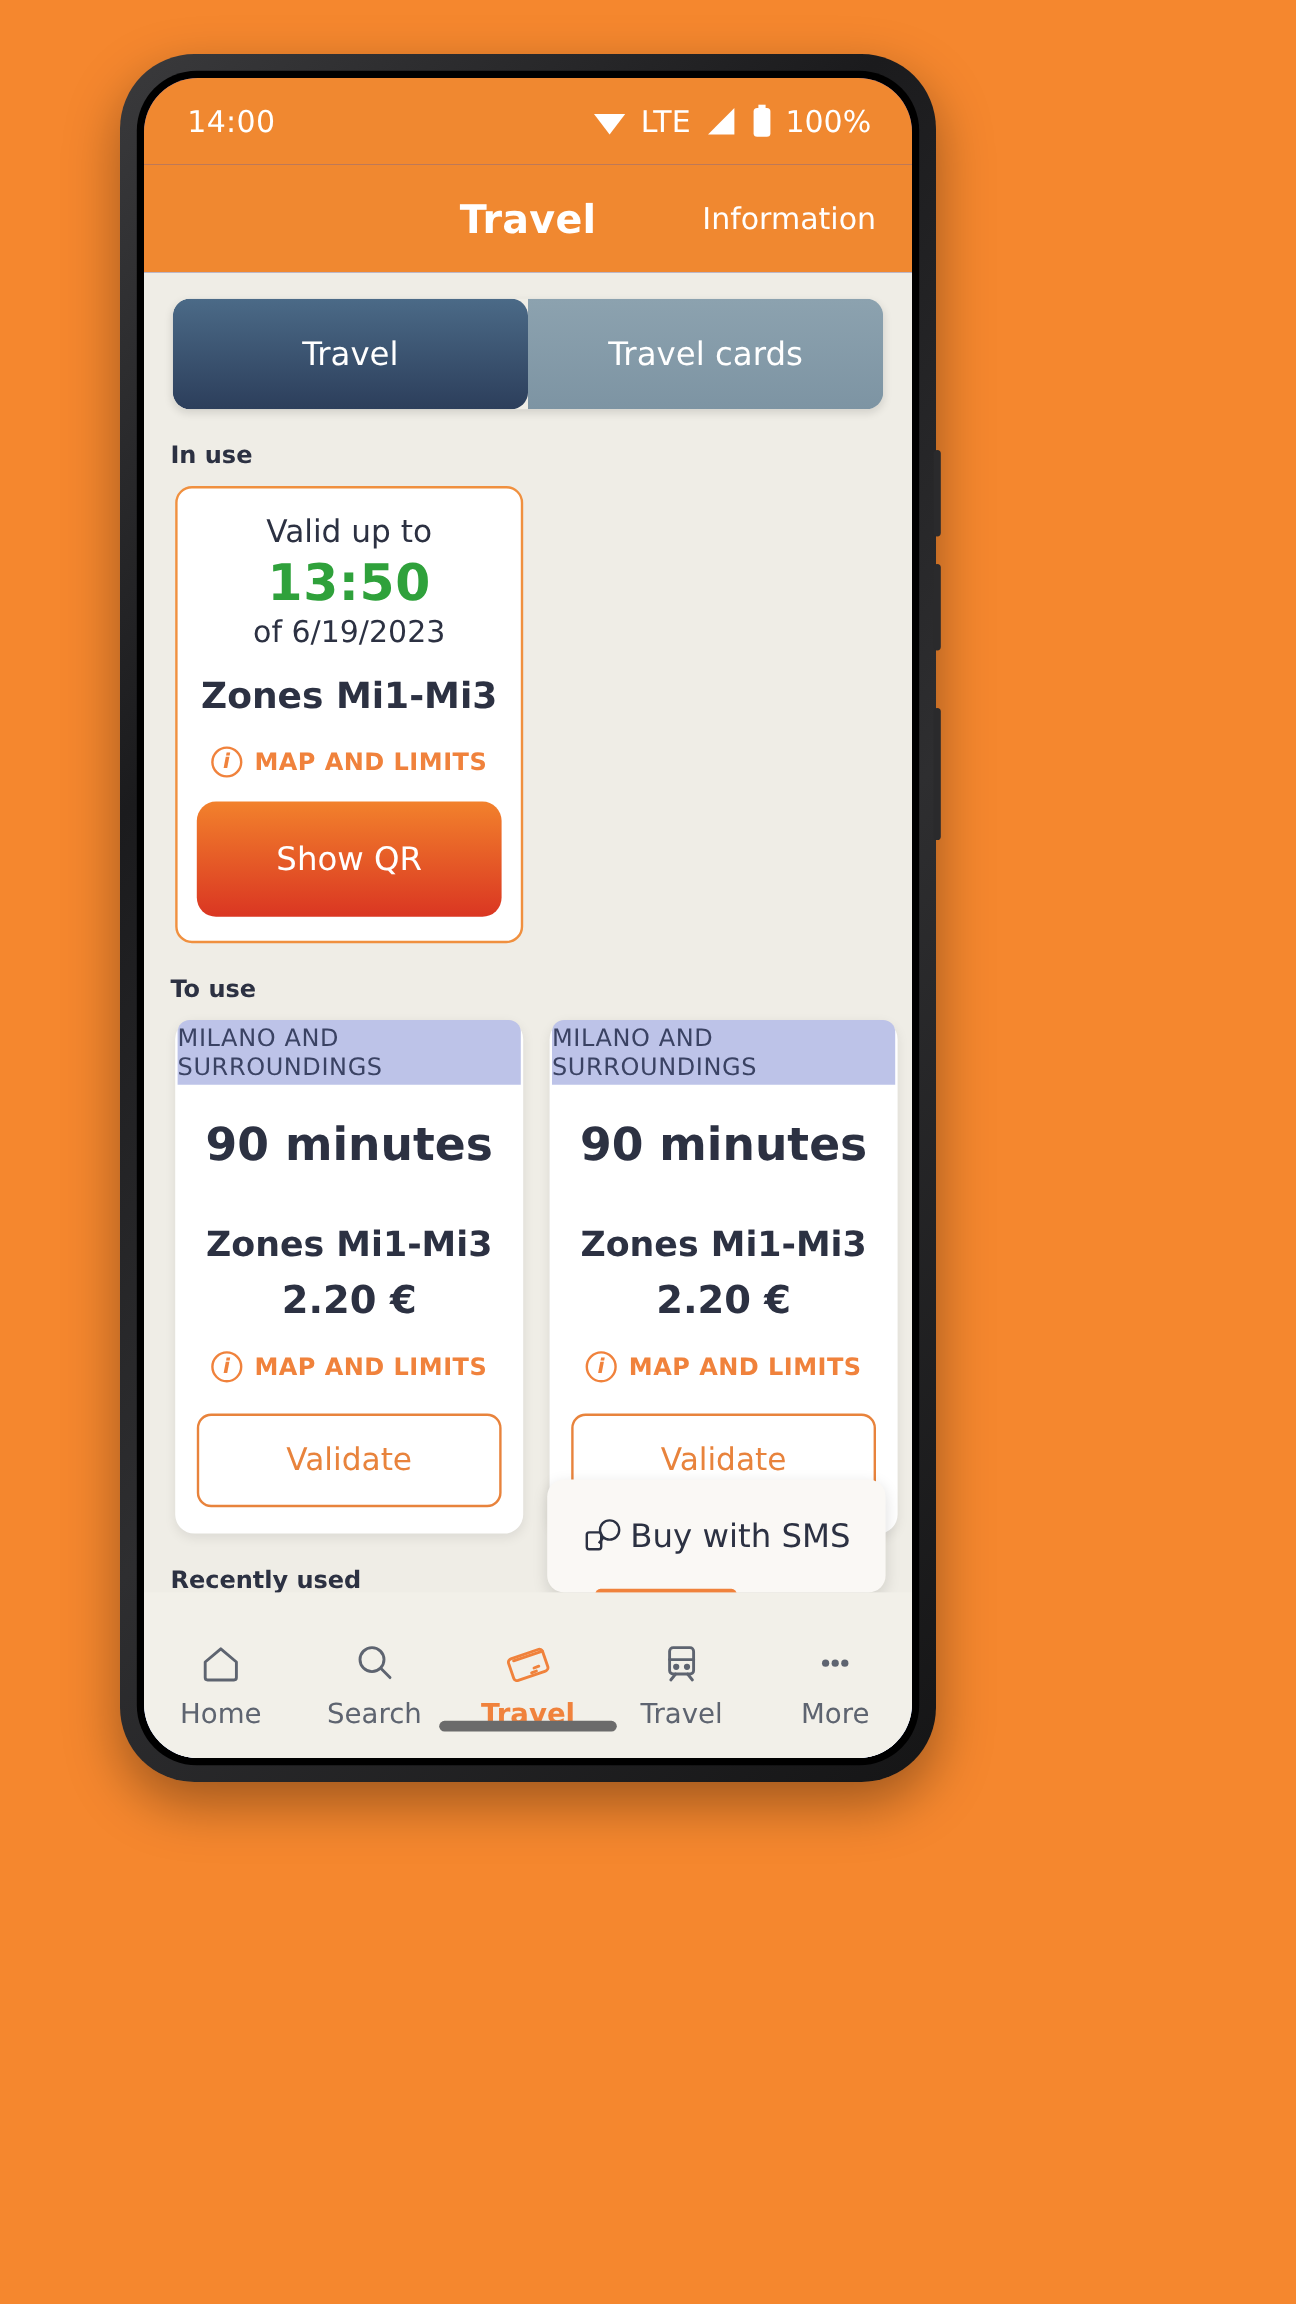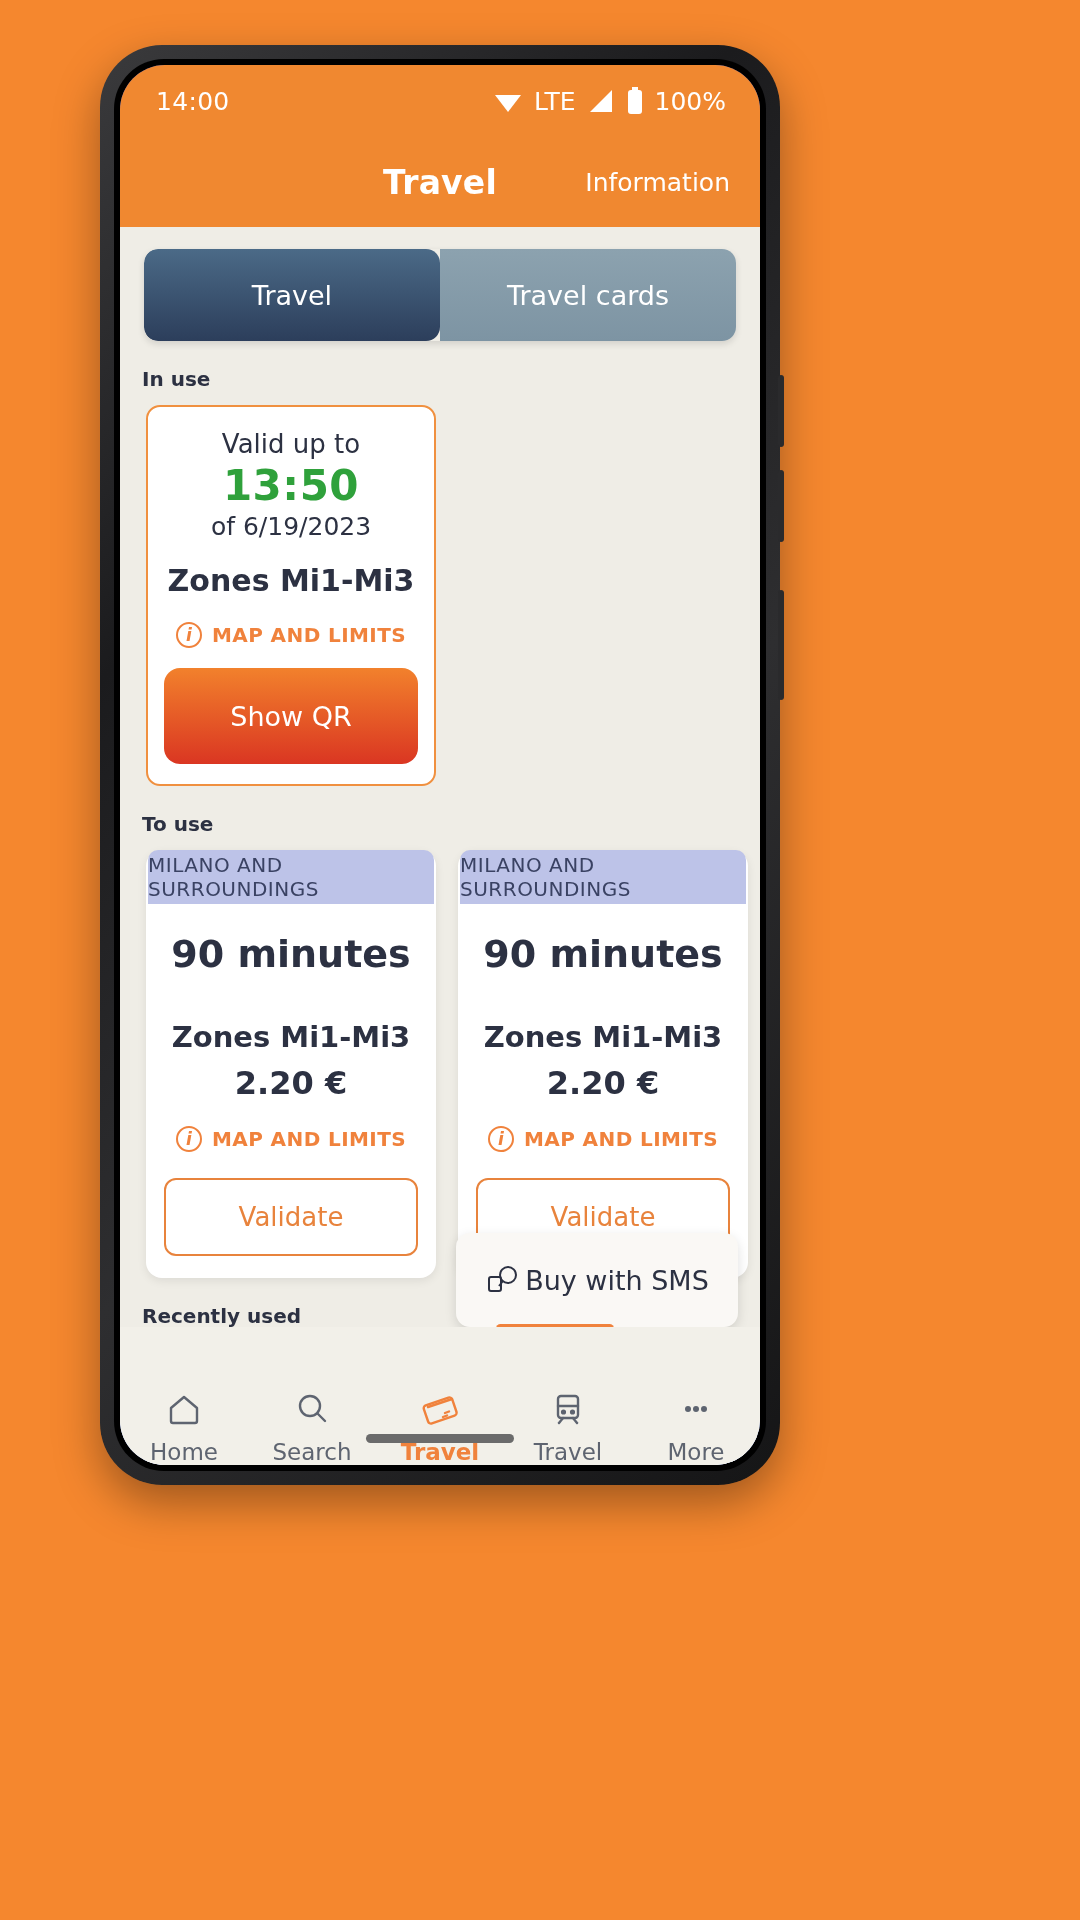--- a/index.html
+++ b/index.html
@@ -200,21 +200,21 @@
   }
   #scroll-pill {
     position: absolute; left: 376px; bottom: 132px;
     width: 118px; height: 9px; border-radius: 5px; background: #F0823C;
   }
 
   
   #bottom-nav {
     position: absolute; left: 0; right: 0; bottom: 0;
     height: 138px; background: #F2F0E9;
-    display: flex; align-items: flex-end; justify-content: space-around;
+    display: flex; align-items: center; justify-content: space-around;
     padding-top: 16px;
   }
   .nav-item { display: flex; flex-direction: column; align-items: center; gap: 10px; width: 120px;}
   .nav-label { font-size: 23px; color: #5E6470; }
   .nav-item.active .nav-label { color: #F0823C; font-weight: 700; }
   #home-indicator {
     position: absolute; left: 50%; transform: translateX(-50%);
     bottom: 22px; width: 148px; height: 9px; border-radius: 5px; background: #6B6B6B;
   }
   svg { display: block; }

